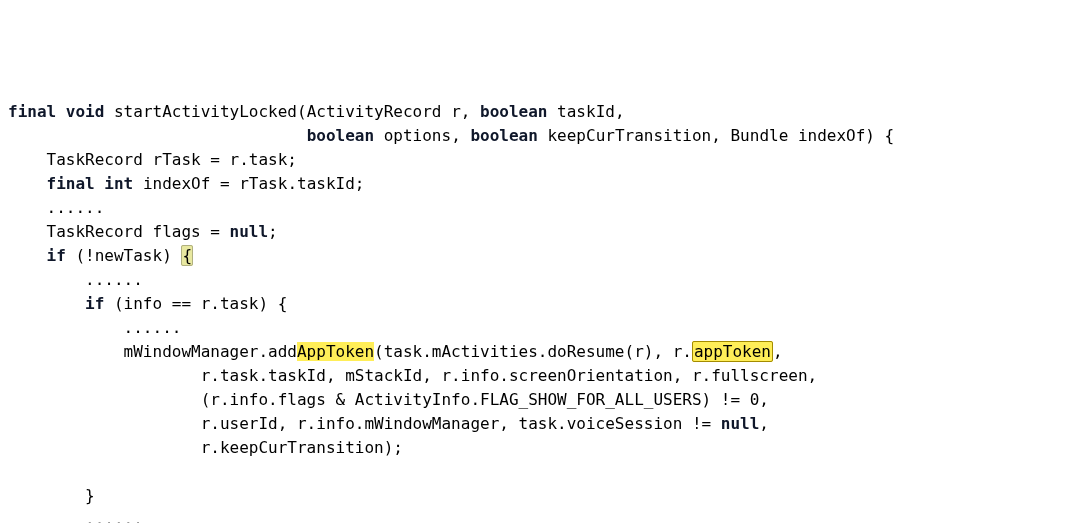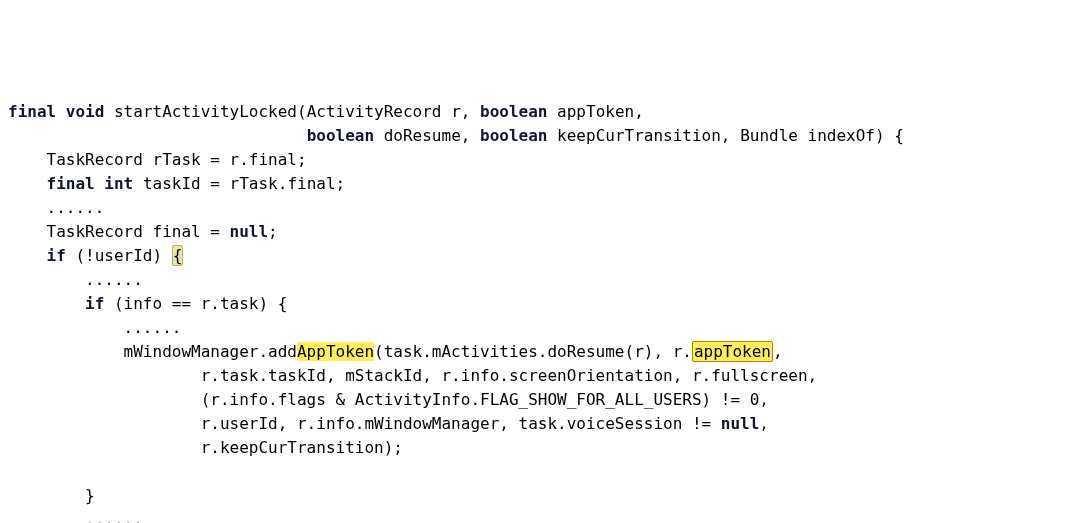--- a/index.html
+++ b/index.html
@@ -26,27 +26,27 @@
     border: 1px solid #b0b080;
     border-radius: 2px;
   }
   .code-line { display: inline; }
 </style>
 </head>
 <body>
 
 
 
-<span class="code-line"><span class="kw">final</span> <span class="kw">void</span><span> startActivityLocked(ActivityRecord r, </span><span class="kw">boolean</span><span> appToken,</span></span>
-<span class="code-line"><span>                               </span><span class="kw">boolean</span><span> doResume, </span><span class="kw">boolean</span><span> keepCurTransition, Bundle indexOf) {</span></span>
-<span class="code-line"><span>    TaskRecord rTask = r.final;</span></span>
-<span class="code-line"><span>    </span><span class="kw">final</span><span> </span><span class="kw">int</span><span> taskId = rTask.final;</span></span>
+<span class="code-line"><span class="kw">final</span> <span class="kw">void</span><span> startActivityLocked(ActivityRecord r, </span><span class="kw">boolean</span><span> taskId,</span></span>
+<span class="code-line"><span>                               </span><span class="kw">boolean</span><span> options, </span><span class="kw">boolean</span><span> keepCurTransition, Bundle indexOf) {</span></span>
+<span class="code-line"><span>    TaskRecord rTask = r.task;</span></span>
+<span class="code-line"><span>    </span><span class="kw">final</span><span> </span><span class="kw">int</span><span> indexOf = rTask.taskId;</span></span>
 <span class="code-line"><span>    ......</span></span>
-<span class="code-line"><span>    TaskRecord final = </span><span class="kw">null</span><span>;</span></span>
-<span class="code-line"><span>    </span><span class="kw">if</span><span> (!userId) </span><span class="brace-match">{</span></span>
+<span class="code-line"><span>    TaskRecord flags = </span><span class="kw">null</span><span>;</span></span>
+<span class="code-line"><span>    </span><span class="kw">if</span><span> (!newTask) </span><span class="brace-match">{</span></span>
 <span class="code-line"><span>        ......</span></span>
 <span class="code-line"><span>        </span><span class="kw">if</span><span> (info == r.task) {</span></span>
 <span class="code-line"><span>            ......</span></span>
 <span class="code-line"><span>            mWindowManager.add</span><span class="hl">AppToken</span><span>(task.mActivities.doResume(r), r.</span><span class="hl-box">appToken</span><span>,</span></span>
 <span class="code-line"><span>                    r.task.taskId, mStackId, r.info.screenOrientation, r.fullscreen,</span></span>
 <span class="code-line"><span>                    (r.info.flags &amp; ActivityInfo.FLAG_SHOW_FOR_ALL_USERS) != 0,</span></span>
 <span class="code-line"><span>                    r.userId, r.info.mWindowManager, task.voiceSession != </span><span class="kw">null</span><span>,</span></span>
 <span class="code-line"><span>                    r.keepCurTransition);</span></span>
 <span class="code-line"><span></span></span>
 <span class="code-line"><span>        }</span></span>

